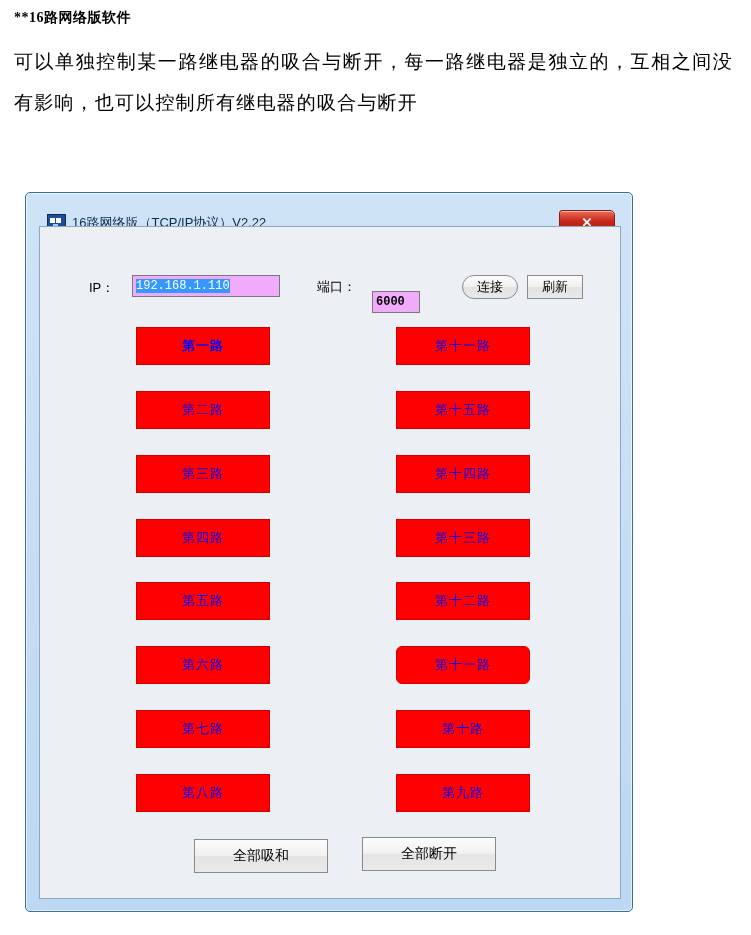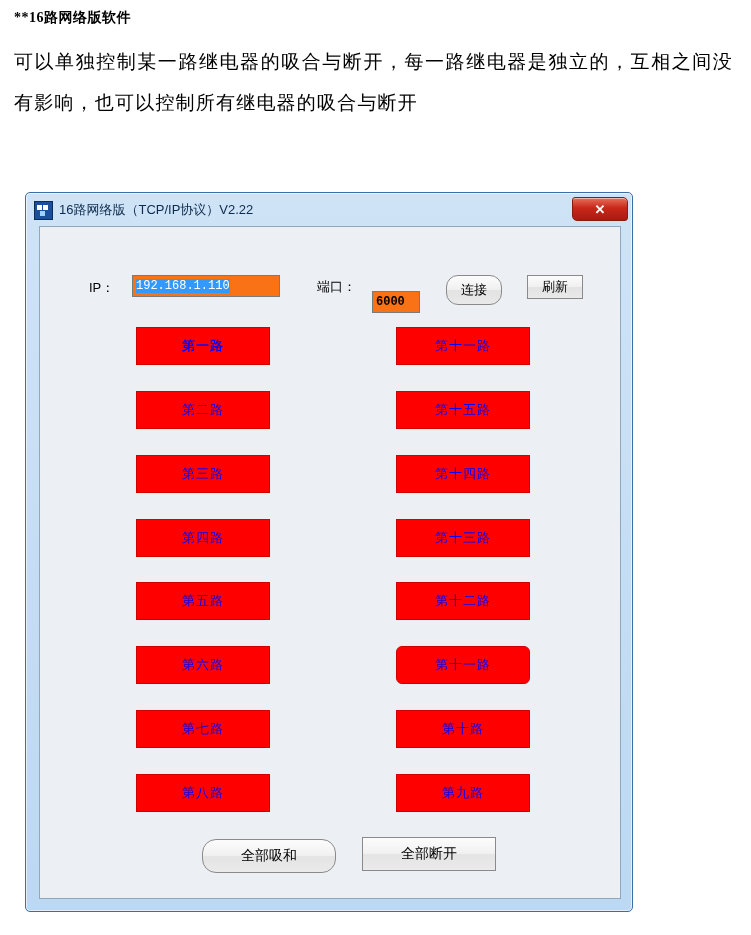--- a/index.html
+++ b/index.html
@@ -42,21 +42,21 @@
     position: absolute;
     left: 25px;
     top: 192px;
     width: 608px;
     height: 720px;
     border: 1px solid #3a6ea5;
     border-radius: 5px;
     background: linear-gradient(to bottom, #cfe3f6 0%, #bcd8f2 100%);
     box-shadow: 0 0 0 1px rgba(255,255,255,0.6) inset;
     box-sizing: border-box;
-    padding: 4px;
+    padding: 17px;
   }
   .title-bar {
     height: 26px;
     display: flex;
     align-items: center;
     position: relative;
     padding-left: 4px;
   }
   .title-icon {
     width: 17px;
@@ -128,21 +128,21 @@
     font-size: 13px;
     color: #000;
     font-family: "Liberation Sans", sans-serif;
   }
   .lbl-ip { left: 49px; top: 4px; }
   .lbl-port { left: 277px; top: 3px; font-family: Liberation Mono, monospace; }
 
   .txtbox {
     position: absolute;
     border: 1px solid #7a7a7a;
-    background: #f97316;
+    background: #f0abfc;
     font-family: "Liberation Mono", monospace;
     font-size: 12px;
     box-sizing: border-box;
     padding: 2px 3px;
     line-height: 16px;
   }
   .ip-box {
     left: 92px;
     top: 0px;
     width: 148px;
@@ -166,21 +166,21 @@
     background: linear-gradient(to bottom, #fcfcfc 0%, #f0f0f0 48%, #e3e3e3 52%, #e9e9e9 100%);
     border: 1px solid #8a8a8a;
     font-size: 13px;
     color: #000;
     display: flex;
     align-items: center;
     justify-content: center;
     cursor: pointer;
     box-sizing: border-box;
   }
-  .btn-connect { left: 406px; top: 0px; width: 56px; height: 30px; border-radius: 12px; }
+  .btn-connect { left: 422px; top: 0px; width: 56px; height: 24px; border-radius: 12px; }
   .btn-refresh { left: 487px; top: 0px; width: 56px; height: 24px; text-align: center; }
 
   
   .relay-grid {
     position: absolute;
     left: 0;
     top: 100px;
     width: 100%;
   }
   .relay-btn {
@@ -208,21 +208,21 @@
     background: linear-gradient(to bottom, #fcfcfc 0%, #f1f1f1 48%, #e4e4e4 52%, #eaeaea 100%);
     border: 1px solid #8a8a8a;
     font-size: 14px;
     color: #000;
     display: flex;
     align-items: center;
     justify-content: center;
     cursor: pointer;
     box-sizing: border-box;
   }
-  .bottom-left { left: 162px; top: 612px; border-radius: 14px; }
+  .bottom-left { left: 154px; top: 612px; }
   .bottom-right { left: 322px; top: 610px; }
 </style>
 </head>
 <body>
 
 <div class="doc">
   <p class="doc-heading">**16路网络版软件</p>
   <p class="doc-para">可以单独控制某一路继电器的吸合与断开，每一路继电器是独立的，互相之间没有影响，也可以控制所有继电器的吸合与断开</p>
 </div>
 

